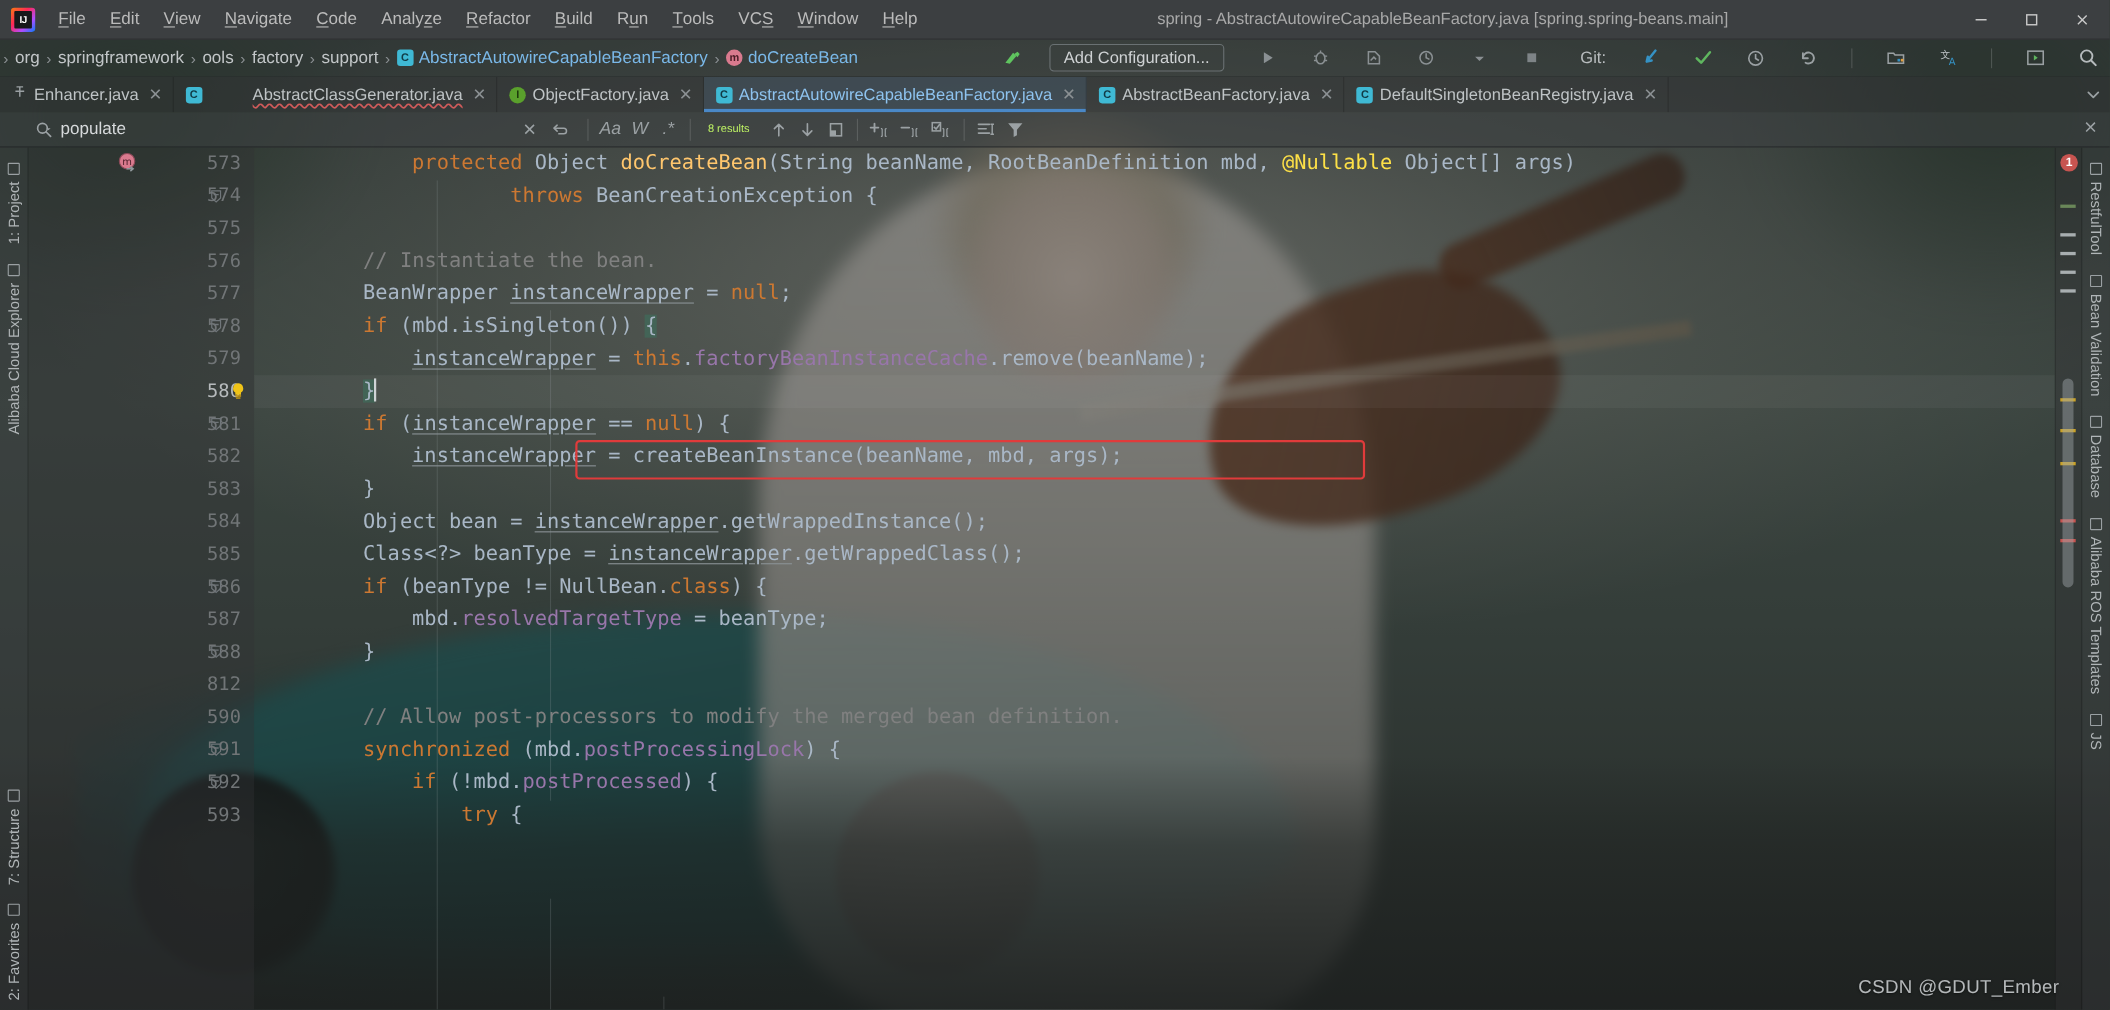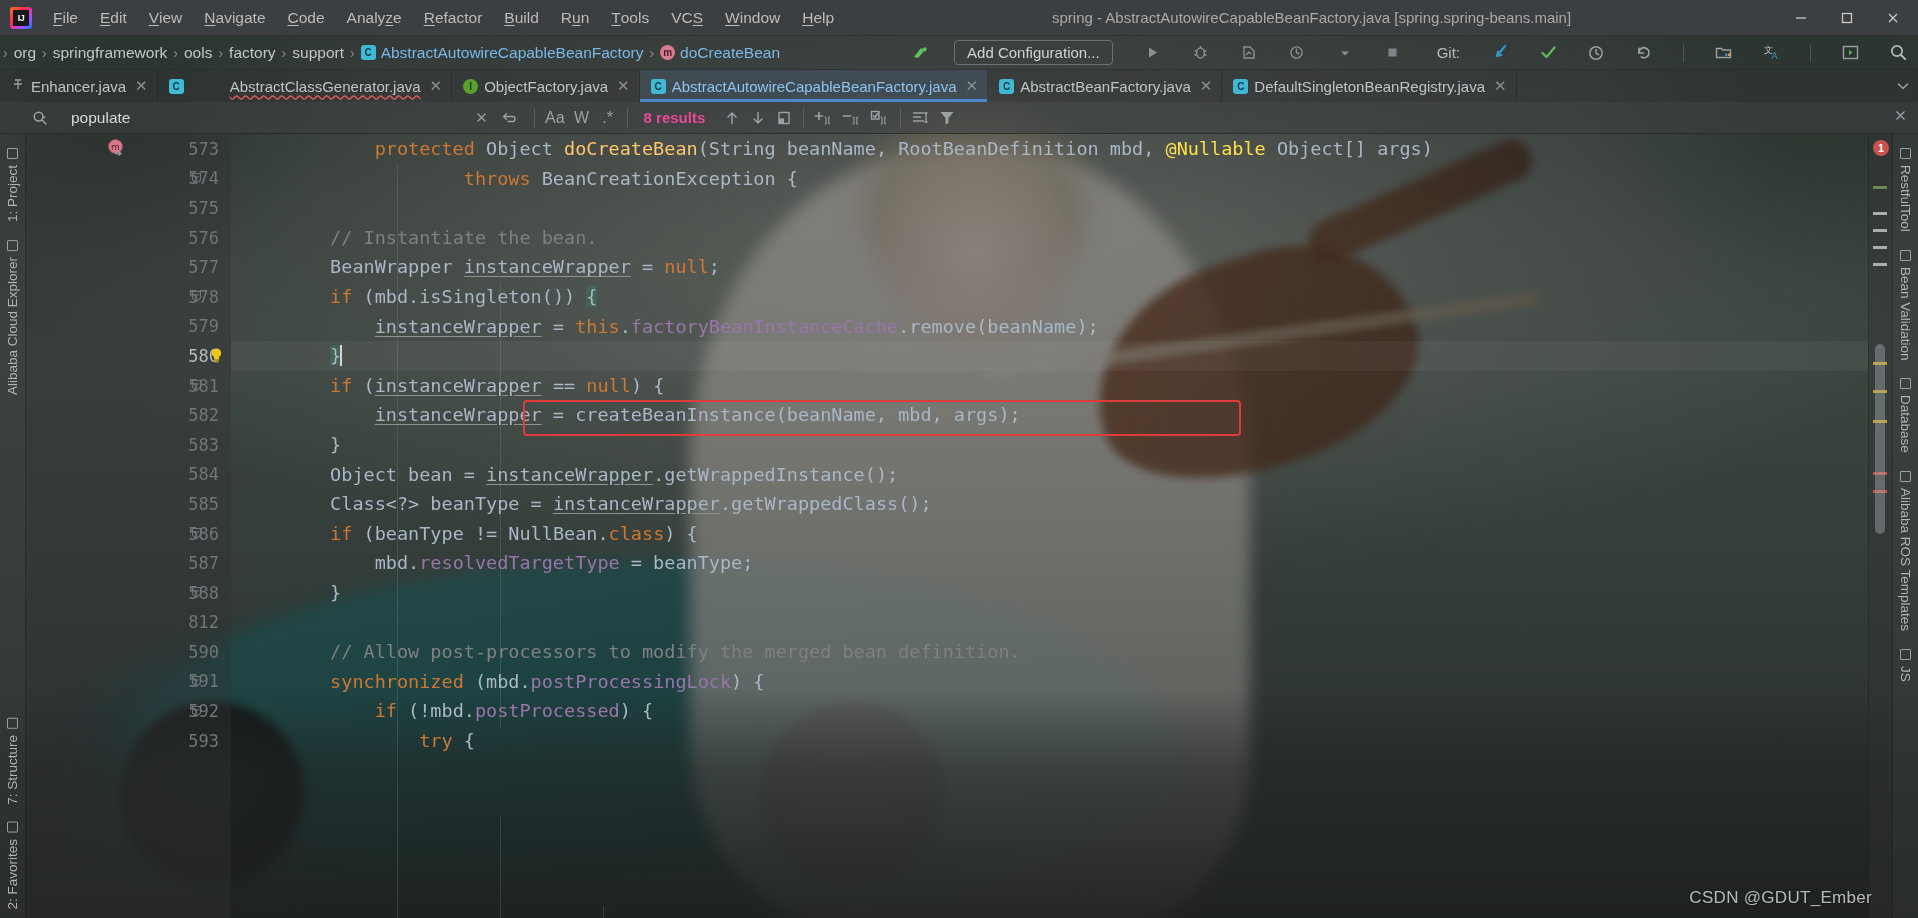--- a/index.html
+++ b/index.html
@@ -228,31 +228,31 @@
   
   .findbar {
     position: relative; z-index: 5;
     height: 32px; flex: 0 0 32px;
     display: flex; align-items: center;
     background: rgba(60,63,65,0.55);
     border-bottom: 1px solid rgba(30,32,33,0.6);
     padding-left: 28px;
   }
   .find-field {
-    display: flex; align-items: center; gap: 23px;
+    display: flex; align-items: center; gap: 7px;
     height: 100%; flex: 0 0 500px; padding-left: 4px;
   }
   .find-text { color: #d6d9db; font-size: 15.5px; }
   .find-icons { display: flex; align-items: center; gap: 2px; margin-left: auto; padding-right: 6px; }
   .fi {
     min-width: 26px; height: 24px; padding: 0 4px;
     display: flex; align-items: center; justify-content: center;
-    color: #9ba1a4; font-size: 15px;
-  }
-  .results { color: #ec4899; font-size: 15px; padding: 0 14px 0 10px; white-space: nowrap; font-weight: bold; }
+    color: #9ba1a4; font-size: 15px; font-style: italic;
+  }
+  .results { color: #bef264; font-size: 10px; padding: 0 14px 0 10px; white-space: nowrap; }
   .fsep { width: 1px; height: 20px; background: rgba(255,255,255,0.14); margin: 0 6px; }
   .find-close { margin-left: auto; padding-right: 10px; color: #9ba1a4; font-size: 16px; }
 
   
   .bodyrow { position: relative; z-index: 4; flex: 1 1 auto; display: flex; min-height: 0; }
 
   .stripe {
     width: 26px; flex: 0 0 26px;
     background: rgba(60,63,65,0.42);
     display: flex; flex-direction: column; align-items: center;

